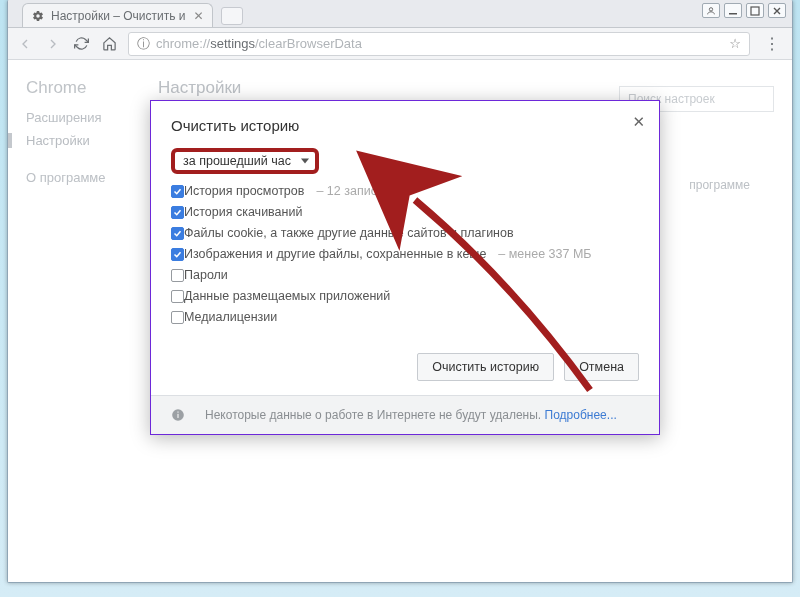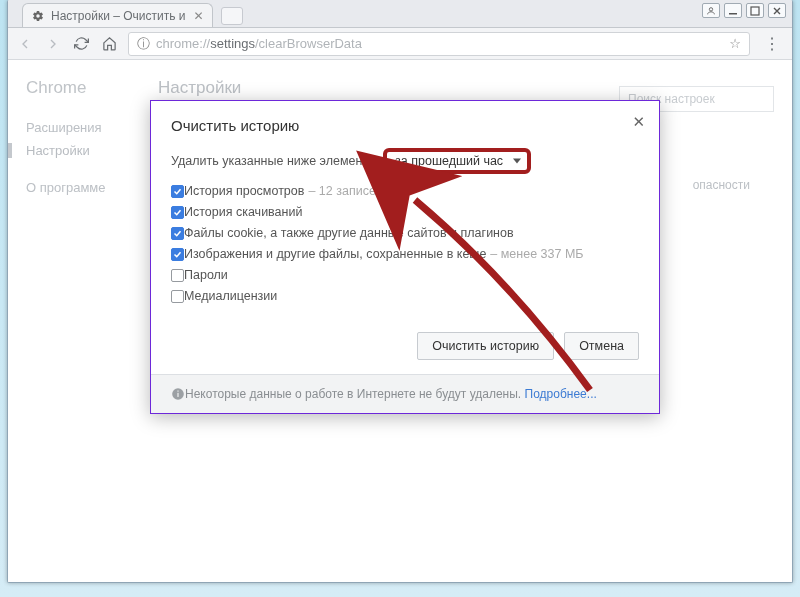--- a/index.html
+++ b/index.html
@@ -111,21 +111,21 @@
     position: absolute;
     top: 60px; left: 0; right: 0; bottom: 0;
     background: #fff;
     display: flex;
   }
   .sidebar {
     width: 150px;
     padding: 18px 0 0 18px;
     color: #bcc0c5;
   }
-  .sidebar h1 { font-size: 17px; font-weight: 400; color: #c0c4c8; margin-bottom: 22px; }
+  .sidebar h1 { font-size: 17px; font-weight: 400; color: #c0c4c8; margin-bottom: 12px; }
   .sidebar-item { font-size: 13px; margin: 8px 0; }
   .sidebar-item.active {
     color: #b8bcc1;
     border-left: 4px solid #c4c8cd;
     margin-left: -18px; padding-left: 14px;
   }
   .main { flex: 1; padding-top: 18px; color: #bcc0c5; }
   .main h1 { font-size: 17px; font-weight: 400; }
   .right-box {
     position: absolute; right: 18px; top: 26px;
@@ -176,21 +176,21 @@
     transform: translateY(-50%);
     border-left: 4px solid transparent;
     border-right: 4px solid transparent;
     border-top: 5px solid #555;
   }
   .check-row {
     display: flex; align-items: center;
     font-size: 12.5px; color: #555;
     margin: 7px 0;
   }
-  .check-row .note { color: #aaa; margin-left: 4px; }
+  .check-row .note { color: #aaa; margin-left: 12px; }
   .checkbox {
     width: 13px; height: 13px;
     border: 1px solid #969a9f;
     border-radius: 2px;
     display: inline-flex; align-items: center; justify-content: center;
     background: #fff;
     flex-shrink: 0;
   }
   .checkbox.checked { background: #3b7de0; border-color: #3b7de0; }
   .checkbox.checked svg { display: block; }
@@ -208,21 +208,21 @@
     font-size: 12.5px;
     color: #333;
     cursor: pointer;
   }
   .modal-footer {
     background: #f2f3f4;
     border-top: 1px solid #dcdfe3;
     padding: 12px 20px;
     font-size: 12px;
     color: #8a8e92;
-    display: flex; align-items: center; gap: 0;
+    display: flex; align-items: center; gap: 20px;
   }
   .modal-footer .info { 
     width: 14px; height: 14px; 
     display: inline-flex; align-items: center; justify-content: center;
     color: #9ca0a4;
   }
   .modal-footer a { color: #3d7bd3; text-decoration: none; }
 
   
   .arrow {
@@ -307,33 +307,32 @@
   <div class="content-bg">
     <div class="sidebar">
       <h1>Chrome</h1>
       <div class="sidebar-item">Расширения</div>
       <div class="sidebar-item active">Настройки</div>
       <div class="sidebar-item" style="margin-top:22px">О программе</div>
     </div>
     <div class="main">
       <h1>Настройки</h1>
       <div class="right-box">Поиск настроек</div>
-      <div style="position:absolute; right:42px; top:118px; font-size:12px;">опасности</div>
+      <div style="position:absolute; right:42px; top:118px; font-size:12px;">программе</div>
     </div>
   </div>
 </div>
 
 <div class="modal">
   <div class="modal-header">
     <div class="modal-title">Очистить историю</div>
     <div class="modal-close">✕</div>
   </div>
   <div class="modal-body">
     <div class="prompt-row">
-      <span>Удалить указанные ниже элементы</span>
       <div class="time-select">
         <span>за прошедший час</span>
       </div>
     </div>
     <div id="check-list">
         <div class="check-row">
           <span class="checkbox checked">
             <svg width="9" height="9" viewBox="0 0 24 24" fill="none" stroke="#fff" stroke-width="4">
               <polyline points="4 12 10 18 20 6"></polyline>
             </svg>
@@ -362,20 +361,24 @@
             <svg width="9" height="9" viewBox="0 0 24 24" fill="none" stroke="#fff" stroke-width="4">
               <polyline points="4 12 10 18 20 6"></polyline>
             </svg>
           </span>
           <span>Изображения и другие файлы, сохраненные в кеше</span>
           <span class="note">– менее 337 МБ</span>
         </div>
         <div class="check-row">
           <span class="checkbox"></span>
           <span>Пароли</span>
+        </div>
+        <div class="check-row">
+          <span class="checkbox"></span>
+          <span>Данные размещаемых приложений</span>
         </div>
         <div class="check-row">
           <span class="checkbox"></span>
           <span>Медиалицензии</span>
         </div>
       </div>
   </div>
   <div class="modal-actions">
     <button class="btn">Очистить историю</button>
     <button class="btn">Отмена</button>

